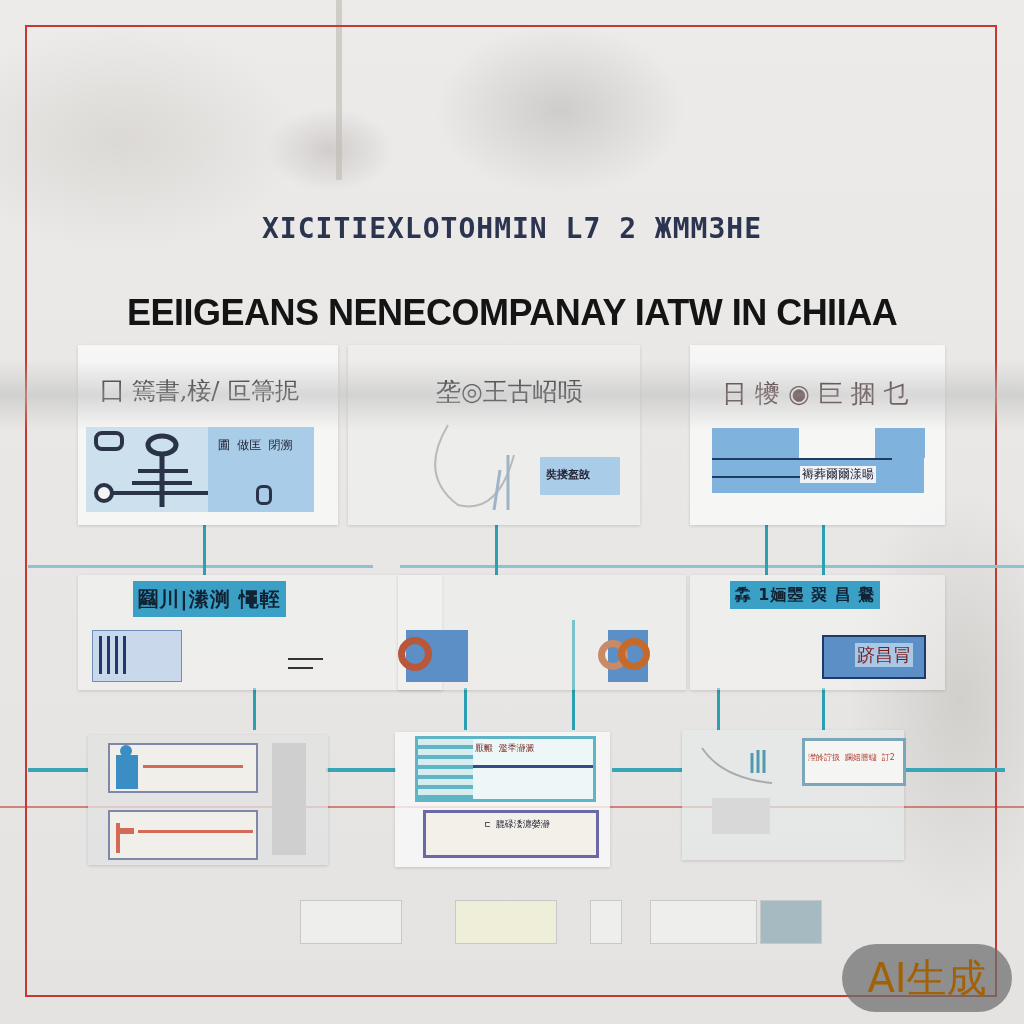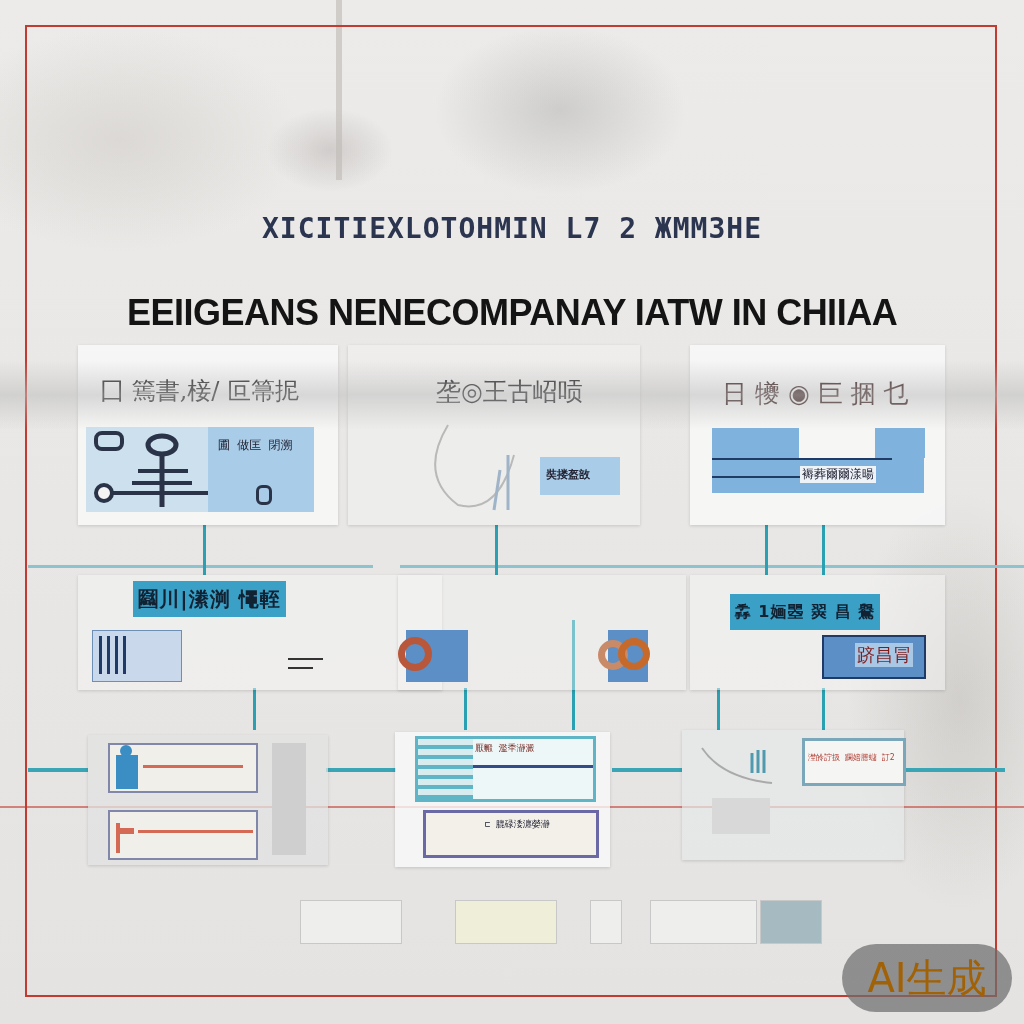--- a/index.html
+++ b/index.html
@@ -119,21 +119,21 @@
 
 <div class="card" style="left:398px;top:575px;width:288px;height:115px;background:rgba(245,245,245,.4);">
   <div class="blue2" style="left:8px;top:55px;width:62px;height:52px;background:#5c8fc6;"></div>
   <div class="ring" style="left:0px;top:62px;width:34px;height:34px;"></div>
   <div class="blue2" style="left:210px;top:55px;width:40px;height:52px;background:#5c8fc6;"></div>
   <div class="ring" style="left:200px;top:65px;width:30px;height:30px;border-color:#c98a68;"></div>
   <div class="ring" style="left:220px;top:63px;width:32px;height:32px;border-color:#c66a2c;"></div>
 </div>
 
 <div class="card" style="left:690px;top:575px;width:255px;height:115px;background:rgba(245,245,245,.5);">
-  <div class="teal-badge" style="left:40px;top:19px;width:150px;height:36px;font-size:16px;">掱 1婳瞾 翜 昌 鸒</div>
+  <div class="teal-badge" style="left:40px;top:6px;width:150px;height:28px;font-size:16px;">掱 1婳瞾 翜 昌 鸒</div>
   <div style="position:absolute;left:132px;top:60px;width:100px;height:40px;background:#5c8fc6;border:2px solid #1f3a66;"></div>
   <div class="small-txt" style="left:165px;top:68px;font-size:18px;color:#7f1d1d;background:#a9c8e6;padding:0 2px;">跻昌冐</div>
 </div>
 
 <div class="card" style="left:88px;top:735px;width:240px;height:130px;background:rgba(225,225,225,.75);">
   <div class="inner-panel" style="left:20px;top:8px;width:146px;height:46px;"></div>
   <div class="red-bar" style="left:55px;top:30px;width:100px;"></div>
   <div class="inner-panel" style="left:20px;top:75px;width:146px;height:46px;"></div>
   <div class="red-bar" style="left:50px;top:95px;width:115px;"></div>
   <div style="position:absolute;left:184px;top:8px;width:34px;height:112px;background:#cfcfcf;"></div>

